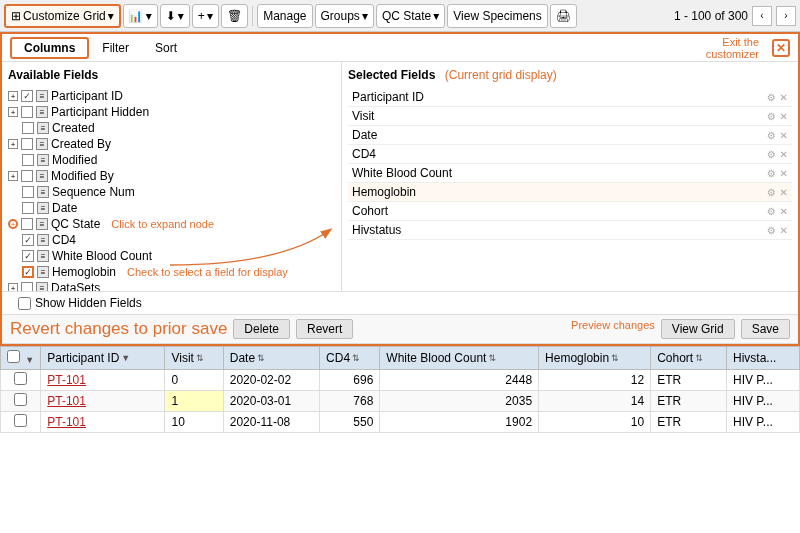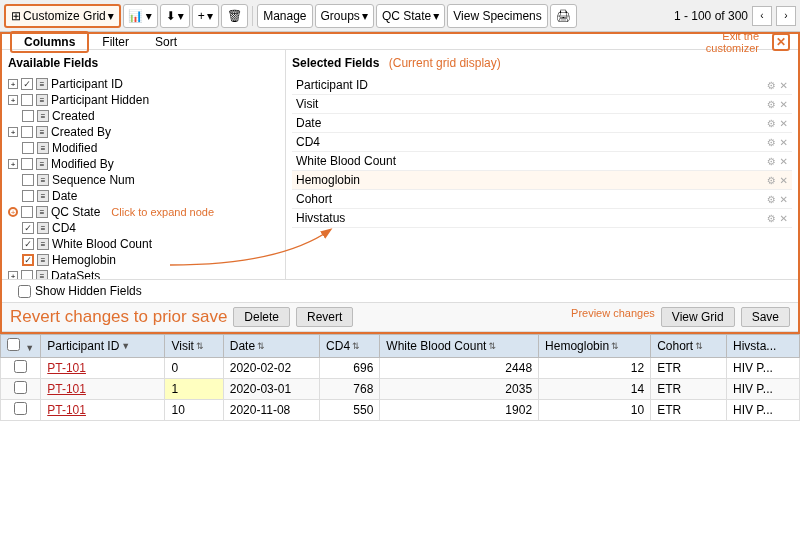--- a/index.html
+++ b/index.html
@@ -19,41 +19,41 @@
     .toolbar-separator { width: 1px; height: 20px; background: #ccc; margin: 0 2px; }
     .toolbar-spacer { flex: 1; }
     .pagination { display: flex; align-items: center; gap: 4px; font-size: 12px; }
     .pagination-btn { width: 20px; height: 20px; border: 1px solid #bbb; background: #fff; cursor: pointer; display: flex; align-items: center; justify-content: center; font-size: 10px; }
 
     
     .customize-panel {
       border: 2px solid #e07030; background: #fff; margin: 0;
     }
     .customize-tabs {
-      display: flex; align-items: center; gap: 0; height: 16px; padding: 4px 8px;
+      display: flex; align-items: center; gap: 0; height: 28px; padding: 4px 8px;
       border-bottom: 1px solid #ddd;
     }
     .tab-btn {
       padding: 2px 12px; border: 1px solid transparent; cursor: pointer;
       font-size: 12px; background: transparent;
     }
     .tab-btn.active { border: 2px solid #e07030; border-radius: 3px; font-weight: bold; }
     .exit-btn {
       width: 18px; height: 18px; border: 2px solid #e07030; border-radius: 3px;
       display: flex; align-items: center; justify-content: center;
       cursor: pointer; font-size: 12px; font-weight: bold; color: #e07030; background: #fff;
     }
     .exit-label { font-size: 11px; color: #e07030; text-align: right; margin-right: 13px; }
 
     
     .fields-container {
       display: flex; height: 230px; border-bottom: 1px solid #ddd;
     }
     .available-fields {
-      width: 284px; border-right: 1px solid #ddd; padding: 6px;
+      width: 340px; border-right: 1px solid #ddd; padding: 6px;
       overflow-y: auto;
     }
     .selected-fields {
       flex: 1; padding: 6px; overflow-y: auto;
     }
     .section-title {
       font-weight: bold; font-size: 12px; margin-bottom: 6px;
     }
     .section-title .subtitle { font-weight: normal; color: #e07030; margin-left: 6px; }
 
@@ -255,20 +255,21 @@
           <div class="field-item indent1">
             <span class="field-checkbox checked"></span>
             <span class="field-icon">≡</span>
             <span>White Blood Count</span>
           </div>
 
           <div class="field-item indent1" style="position:relative">
             <span class="field-checkbox checked" style="border:2px solid #e07030;"></span>
             <span class="field-icon">≡</span>
             <span>Hemoglobin</span>
+            <span style="color:#e07030; font-size:11px; margin-left:8px;">Check to select a field for display</span>
           </div>
 
           <div class="field-item">
             <span class="expand-icon">+</span>
             <span class="field-checkbox"></span>
             <span class="field-icon">≡</span>
             <span>DataSets</span>
           </div>
 
         </div>

